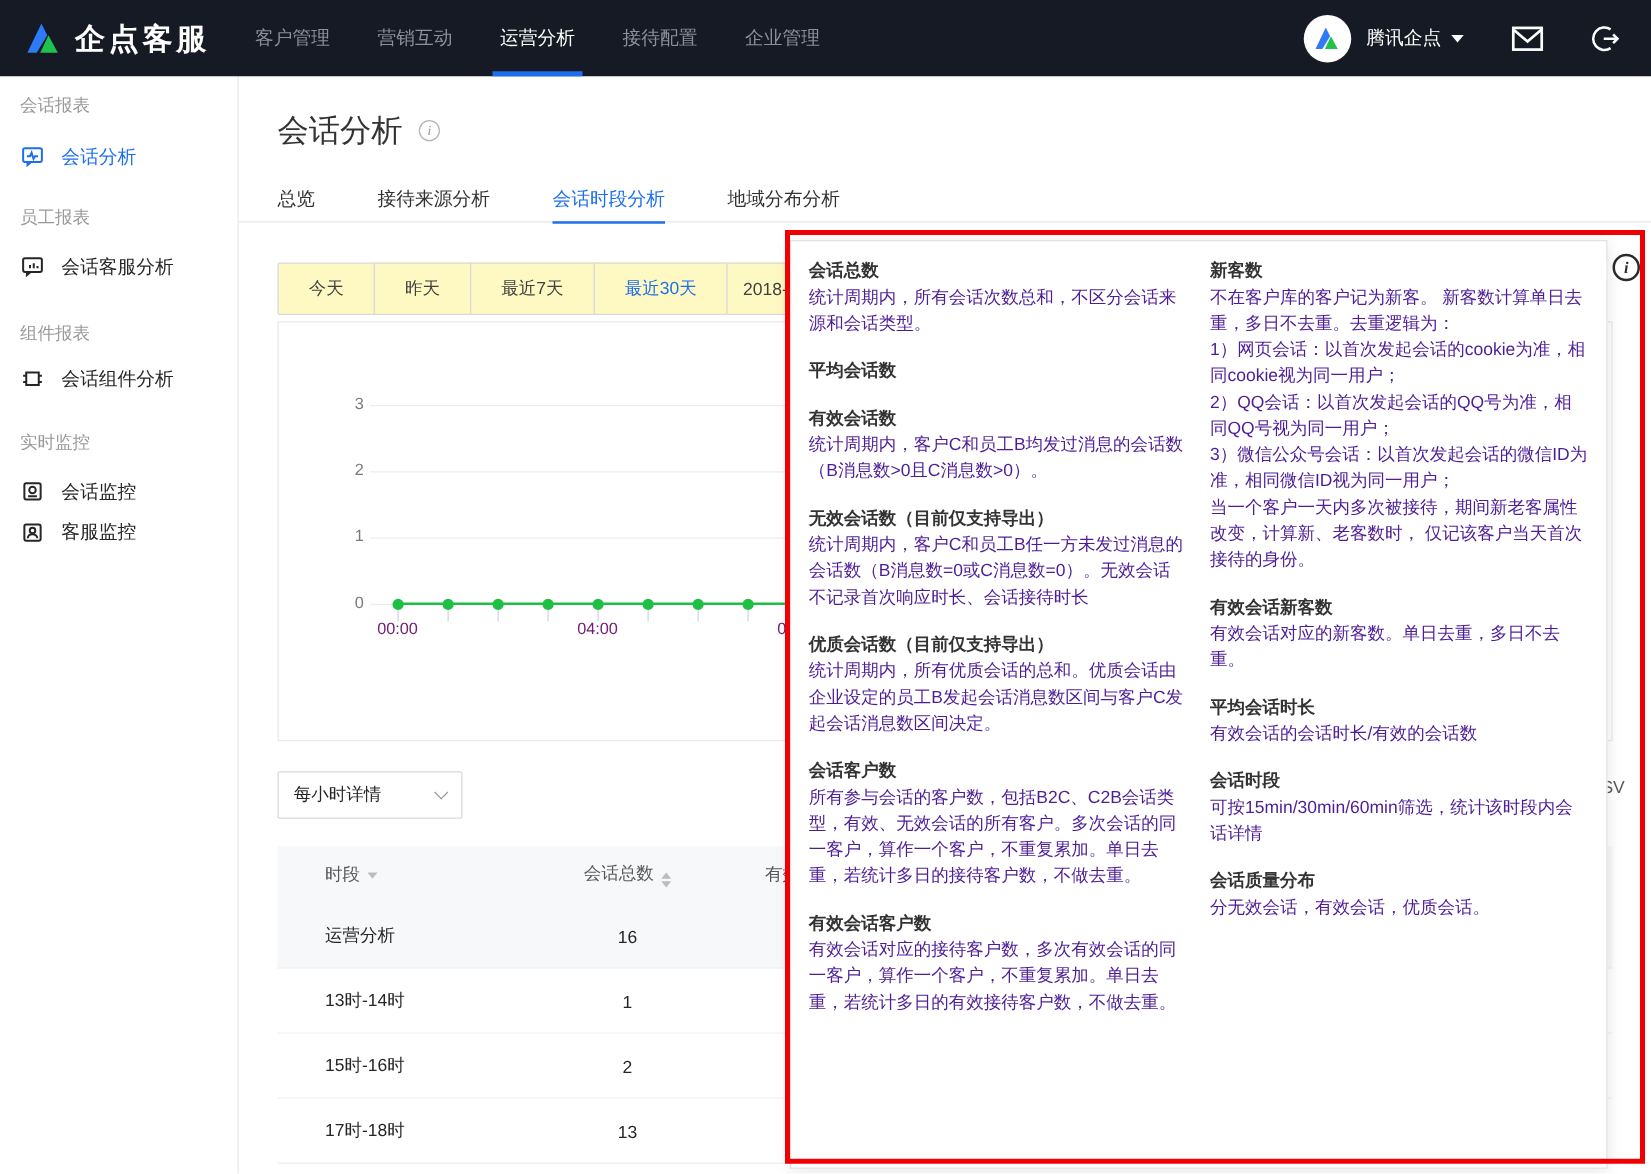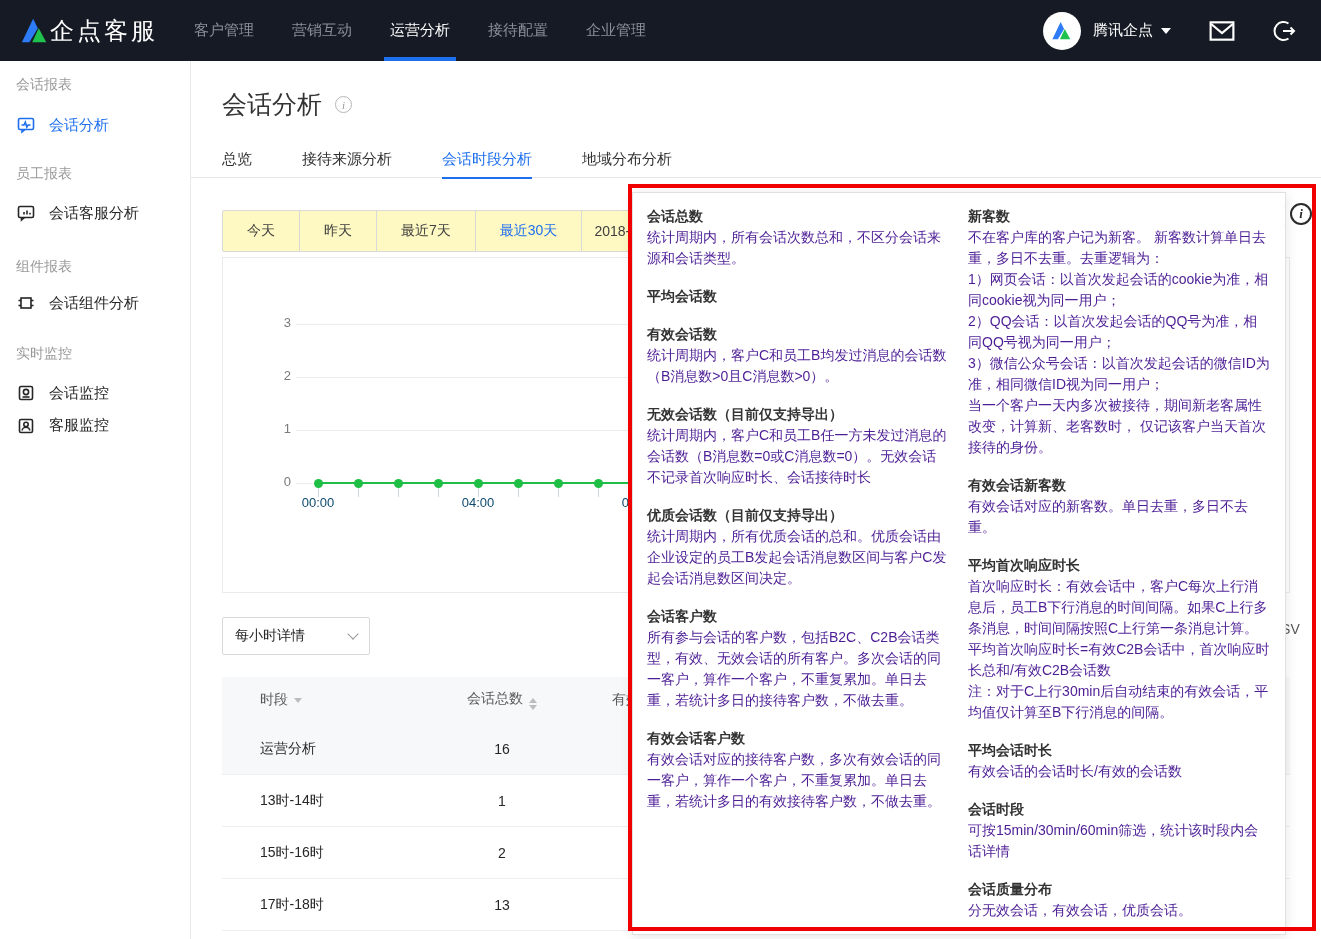--- a/index.html
+++ b/index.html
@@ -4,21 +4,21 @@
 <style>
   * { margin:0; padding:0; box-sizing:border-box; }
   html,body { width:1321px; height:939px; overflow:hidden;
     font-family:"Liberation Sans","DejaVu Sans",sans-serif; background:#fff; color:#333; }
   #app { position:relative; width:1321px; height:939px; overflow:hidden; }
 
   
   .navbar { position:absolute; left:0; top:0; width:100%; height:61px; background:#151a24;
     display:flex; align-items:center; z-index:5; }
   .brand { display:flex; align-items:center; margin-left:20px; cursor:pointer; }
-  .brand-text { color:#fff; font-size:24px; font-weight:normal; letter-spacing:3px; }
+  .brand-text { color:#fff; font-size:24px; font-weight:bold; letter-spacing:3px; margin-left:10px; }
   .nav-items { display:flex; margin-left:30px; height:61px; }
   .nav-item { position:relative; color:#8a8f99; font-size:15px; padding:0 6px; margin-right:26px;
     display:flex; align-items:center; height:61px; cursor:pointer; }
   .nav-item.active { color:#fff; }
   .nav-item.active::after { content:""; position:absolute; left:0; right:0; bottom:0; height:4px; background:#1e6fee; }
   .nav-right { margin-left:auto; display:flex; align-items:center; padding-right:24px; }
   .avatar { width:38px; height:38px; border-radius:50%; background:#fff; display:flex;
     align-items:center; justify-content:center; cursor:pointer; }
   .account { display:flex; align-items:center; color:#fff; font-size:15px; margin-left:12px; cursor:pointer; }
   .caret-down { width:0; height:0; border-left:5px solid transparent; border-right:5px solid transparent;
@@ -55,21 +55,21 @@
   .date-btn.active { color:#1e6fee; position:relative; z-index:1; }
   .date-btn.range { width:200px; justify-content:flex-start; padding:0 12px; }
 
   .chart-card { position:absolute; left:31px; top:196px; width:1068px; height:336px;
     border:1px solid #e8eaec; background:#fff; }
   .gridline { position:absolute; height:1px; background:#ededed; left:73px; right:12px; }
   .ytick { position:absolute; width:30px; text-align:right; font-size:13px; color:#7a7a7a; left:38px; }
   .dot { position:absolute; width:9px; height:9px; border-radius:50%; z-index:2; }
   .series-line { position:absolute; height:2px; z-index:1; }
   .xtick-mark { position:absolute; width:1px; height:12px; background:#ccd7e2; }
-  .xlabel { position:absolute; width:48px; text-align:center; font-size:13px; color:#0c4a6e; }
+  .xlabel { position:absolute; width:48px; text-align:center; font-size:13px; color:#701a75; }
 
   .interval-select { position:absolute; left:31px; top:556px; width:148px; height:38px; border:1px solid #d9d9d9;
     border-radius:2px; display:flex; align-items:center; padding:0 12px; font-size:14px; color:#262626; cursor:pointer; }
   .chevron { margin-left:auto; width:8px; height:8px; border-right:1.5px solid #999; border-bottom:1.5px solid #999;
     transform:rotate(45deg); margin-top:-4px; }
   .export-csv { position:absolute; left:1052px; top:560px; font-size:14px; color:#595959; cursor:pointer; }
 
   .table { position:absolute; left:31px; top:616px; width:1068px; }
   .tr { display:grid; grid-template-columns:180px 200px 260px 1fr; align-items:center; }
   .tr.head { height:46px; background:#f7f8fa; color:#595959; font-size:14px; }
@@ -357,26 +357,20 @@
 1）网页会话：以首次发起会话的cookie为准，相同cookie视为同一用户；
 2）QQ会话：以首次发起会话的QQ号为准，相同QQ号视为同一用户；
 3）微信公众号会话：以首次发起会话的微信ID为准，相同微信ID视为同一用户；
 当一个客户一天内多次被接待，期间新老客属性改变，计算新、老客数时， 仅记该客户当天首次接待的身份。</div>
         </div>
         <div class="tip-section">
           <div class="tip-title">有效会话新客数</div>
           <div class="tip-body">有效会话对应的新客数。单日去重，多日不去重。</div>
         </div>
         <div class="tip-section">
-          <div class="tip-title">平均首次响应时长</div>
-          <div class="tip-body">首次响应时长：有效会话中，客户C每次上行消息后，员工B下行消息的时间间隔。如果C上行多条消息，时间间隔按照C上行第一条消息计算。
-平均首次响应时长=有效C2B会话中，首次响应时长总和/有效C2B会话数
-注：对于C上行30min后自动结束的有效会话，平均值仅计算至B下行消息的间隔。</div>
-        </div>
-        <div class="tip-section">
           <div class="tip-title">平均会话时长</div>
           <div class="tip-body">有效会话的会话时长/有效的会话数</div>
         </div>
         <div class="tip-section">
           <div class="tip-title">会话时段</div>
           <div class="tip-body">可按15min/30min/60min筛选，统计该时段内会话详情</div>
         </div>
         <div class="tip-section">
           <div class="tip-title">会话质量分布</div>
           <div class="tip-body">分无效会话，有效会话，优质会话。</div>

